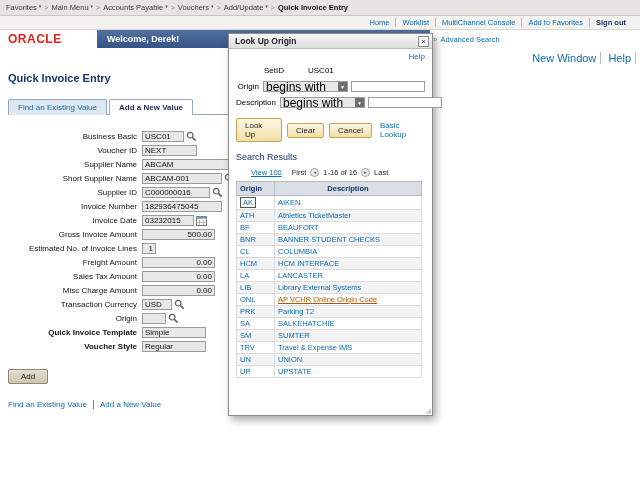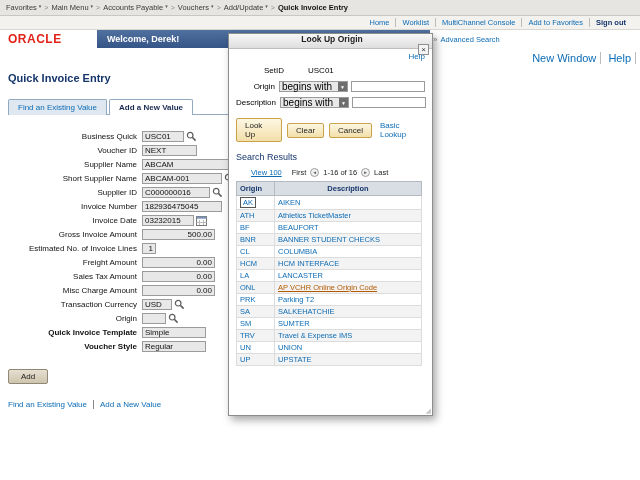--- a/index.html
+++ b/index.html
@@ -50,32 +50,32 @@
   .icon-btn { margin-left:2px; display:inline-flex; cursor:pointer; }
   .addbtn { margin:16px 0 0 8px; display:inline-block; font-size:8px; padding:2px 12px;
     background:linear-gradient(#e6dfd0,#cfc5ae); border:1px solid #8f8874; border-radius:2px; cursor:pointer; color:#222; }
   .flinks { margin:16px 0 0 8px; font-size:8px; }
   .flinks .flink { color:#0d6cb5; cursor:pointer; }
   .flinks .flink.first { border-right:1px solid #888; padding-right:6px; margin-right:6px; }
   
   .modal { position:absolute; left:228px; top:33px; width:205px; height:383px; background:#fff;
     border:1px solid #8c8c8c; box-shadow:3px 4px 8px rgba(0,0,0,.35); z-index:10; }
   .m-title { height:15px; background:linear-gradient(#f7f7f7,#dedede); border-bottom:1px solid #bdbdbd;
-    display:flex; align-items:center; padding:0 3px 0 6px;flex-direction:column; }
+    display:flex; align-items:center; padding:0 3px 0 6px; }
   .m-title-text { font-size:8.5px; font-weight:bold; color:#222; }
   .m-close { margin-left:auto; width:11px; height:11px; border:1px solid #909090; background:#f4f4f4;
     font-size:8px; line-height:9px; text-align:center; color:#333; cursor:pointer; }
   .m-body { padding:3px 7px; font-size:8px; position:relative; height:calc(100% - 15px); }
   .m-help { text-align:right; }
   .m-row { display:flex; align-items:center; margin-top:3px; height:13px; }
   .m-lbl { width:52px; text-align:right; padding-right:4px; }
   .m-val { margin-left:20px; }
   .opbox { display:flex; align-items:center; background:#e9e8e8; border:1px solid #9b9b9b; height:11px;
     padding-left:2px; margin-right:3px; cursor:pointer; }
-  .optext { font-size:10px; padding-right:6px; white-space:nowrap; }
+  .optext { font-size:12px; padding-right:12px; white-space:nowrap; }
   .oparrow { width:9px; height:9px; background:#6e6e6e; color:#fff; font-size:5px; display:flex;
     align-items:center; justify-content:center; }
   .m-input { width:74px; height:11px; border:1px solid #9b9b9b; background:#fff; font-size:8px; padding:0 2px; font-family:inherit; }
   .m-btns { display:flex; align-items:center; margin-top:9px; gap:5px; }
   .mbtn { font-size:8px; padding:2px 8px; background:linear-gradient(#fdf7e3,#f2dfa9);
     border:1px solid #c9a24a; border-radius:2px; cursor:pointer; color:#222; }
   .basic-lookup { color:#0d6cb5; margin-left:3px; cursor:pointer; }
   .m-results-title { margin-top:10px; color:#15356b; font-size:9px; }
   .m-pag { display:flex; align-items:center; gap:4px; margin-top:6px; font-size:7.5px; color:#222; }
   .view-link { color:#0d6cb5; text-decoration:underline; cursor:pointer; margin-right:6px;margin-left:15px; }
@@ -162,21 +162,21 @@
 
 
 <div class="tabs">
   <div class="tab">Find an Existing Value</div>
   <div class="tab active">Add a New Value</div>
 </div>
 
 
 <div class="form">
   <div class="frow">
-    <div class="flabel">Business Quick</div>
+    <div class="flabel">Business Basic</div>
     <div class="fld w42">USC01</div>
     <span class="icon-btn">
         <svg width="11" height="11" viewBox="0 0 11 11">
           <circle cx="4.2" cy="4.2" r="2.8" fill="none" stroke="#5a5a5a" stroke-width="1.2"></circle>
           <line x1="6.4" y1="6.4" x2="9.6" y2="9.6" stroke="#5a5a5a" stroke-width="1.5"></line>
         </svg>
       </span>
   </div>
   <div class="frow">
     <div class="flabel">Voucher ID</div>
@@ -357,20 +357,24 @@
           </tr>
         <tr>
             <td><span class="cell-link">HCM</span></td>
             <td><span class="cell-link">HCM INTERFACE</span></td>
           </tr>
         <tr>
             <td><span class="cell-link">LA</span></td>
             <td><span class="cell-link">LANCASTER</span></td>
           </tr>
         <tr>
+            <td><span class="cell-link">LIB</span></td>
+            <td><span class="cell-link">Library External Systems</span></td>
+          </tr>
+        <tr>
             <td><span class="cell-link">ONL</span></td>
             <td><span class="cell-link visited">AP VCHR Online Origin Code</span></td>
           </tr>
         <tr>
             <td><span class="cell-link">PRK</span></td>
             <td><span class="cell-link">Parking T2</span></td>
           </tr>
         <tr>
             <td><span class="cell-link">SA</span></td>
             <td><span class="cell-link">SALKEHATCHIE</span></td>

